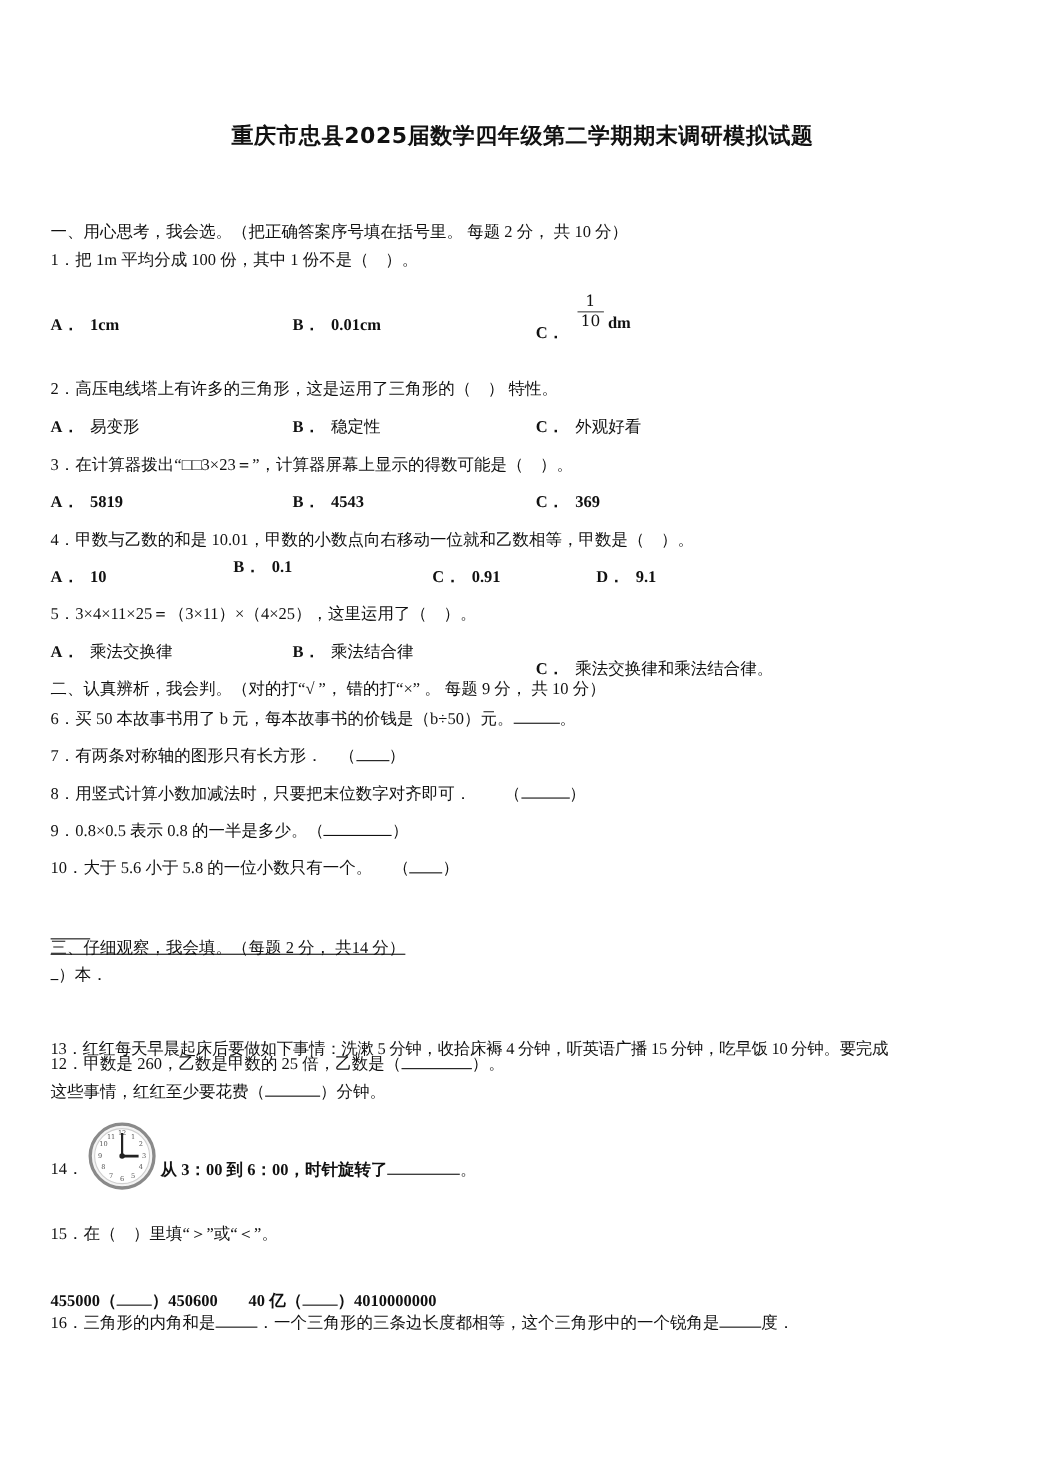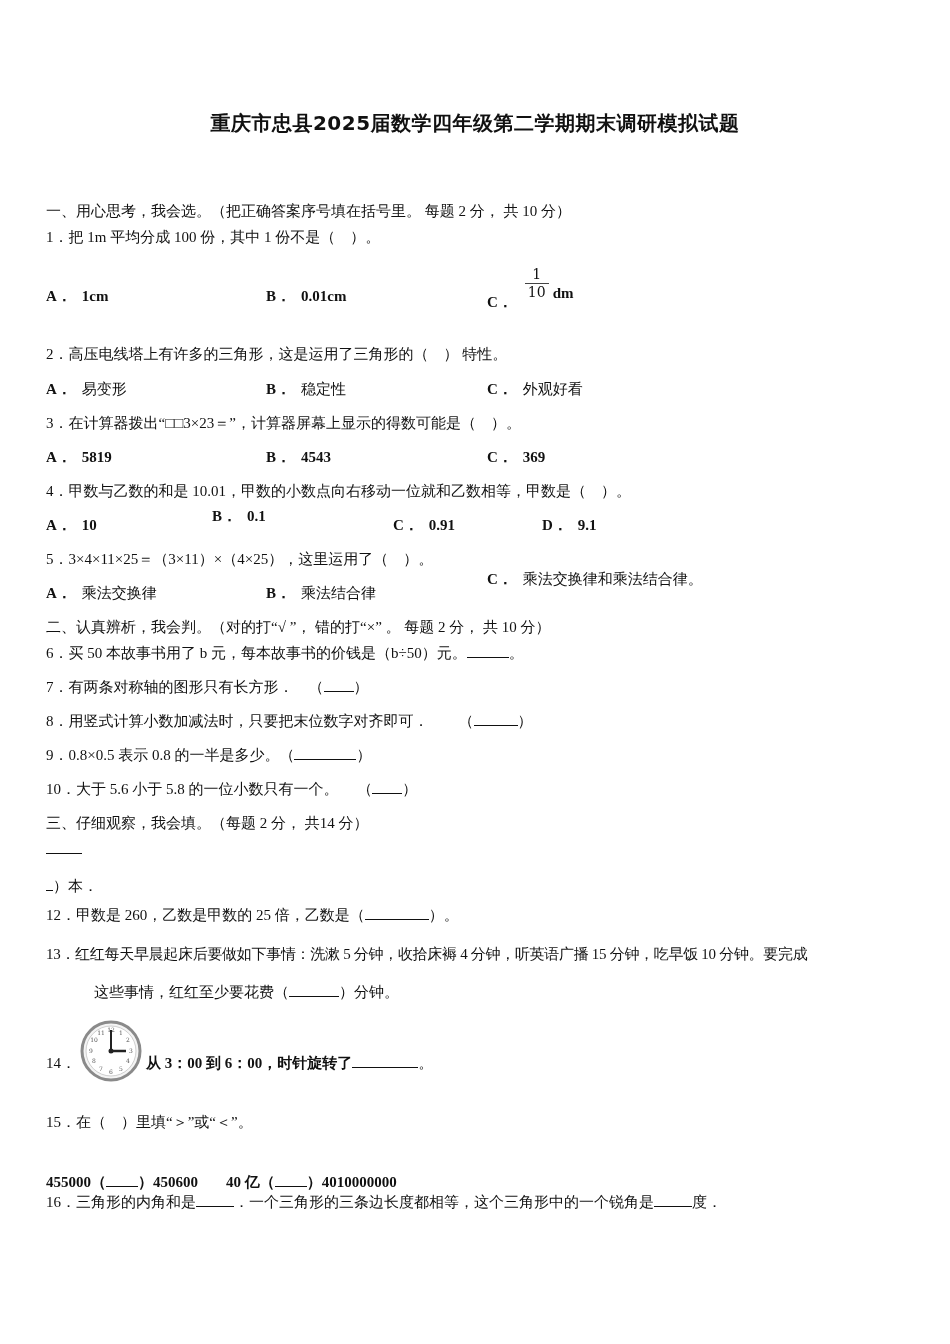--- a/index.html
+++ b/index.html
@@ -86,53 +86,53 @@
   <span class="lbl">D．</span><b>9.1</b>
 </div>
 
 <div class="line" style="top:549px;">5．3×4×11×25＝（3×11）×（4×25），这里运用了（　）。</div>
 <div class="opt" style="left:46px; top:583px;">
   <span class="lbl">A．</span><span>乘法交换律</span>
 </div>
 <div class="opt" style="left:266px; top:583px;">
   <span class="lbl">B．</span><span>乘法结合律</span>
 </div>
-<div class="opt" style="left:487px; top:569px;">
+<div class="opt" style="left:487px; top:599px;">
   <span class="lbl">C．</span><span>乘法交换律和乘法结合律。</span>
 </div>
 
-<div class="line section" style="top:617px;">二、认真辨析，我会判。（对的打“√ ”， 错的打“×” 。 每题 2 分， 共 10 分）</div>
+<div class="line section" style="top:617px;">二、认真辨析，我会判。（对的打“√ ”， 错的打“×” 。 每题 9 分， 共 10 分）</div>
 <div class="line" style="top:643px;">
   <span>6．买 50 本故事书用了 b 元，每本故事书的价钱是（b÷50）元。</span><span class="blank" style="width:42px;"></span><span>。</span>
 </div>
 <div class="line" style="top:677px;">
   <span>7．有两条对称轴的图形只有长方形．　（</span><span class="blank" style="width:30px;"></span><span>）</span>
 </div>
 <div class="line" style="top:711px;">
   <span>8．用竖式计算小数加减法时，只要把末位数字对齐即可．　　（</span><span class="blank" style="width:44px;"></span><span>）</span>
 </div>
 <div class="line" style="top:745px;">
   <span>9．0.8×0.5 表示 0.8 的一半是多少。（</span><span class="blank" style="width:62px;"></span><span>）</span>
 </div>
 <div class="line" style="top:779px;">
   <span>10．大于 5.6 小于 5.8 的一位小数只有一个。　 （</span><span class="blank" style="width:30px;"></span><span>）</span>
 </div>
 
-<div class="line section" style="top:813px;">三、仔细观察，我会填。（每题 2 分， 共14 分）</div>
+<div class="line section" style="top:852px;text-decoration:underline;">三、仔细观察，我会填。（每题 2 分， 共14 分）</div>
 <div class="line" style="top:839px;">
   <span class="blank" style="width:36px;"></span>
 </div>
 <div class="line" style="top:876px;">
   <span class="blank" style="width:7px;"></span><span>）本．</span>
 </div>
-<div class="line" style="top:905px;text-align:right;">
+<div class="line" style="top:957px;text-align:right;">
   <span>12．甲数是 260，乙数是甲数的 25 倍，乙数是（</span><span class="blank" style="width:64px;"></span><span>）。</span>
 </div>
 <div class="line" style="top:944px; letter-spacing:-0.3px;">13．红红每天早晨起床后要做如下事情：洗漱 5 分钟，收拾床褥 4 分钟，听英语广播 15 分钟，吃早饭 10 分钟。要完成</div>
-<div class="line" style="top:982px;margin-left:48px;">
+<div class="line" style="top:982px;">
   <span>这些事情，红红至少要花费（</span><span class="blank" style="width:50px;"></span><span>）分钟。</span>
 </div>
 
 <div class="line" style="top:1053px;text-align:center;">14．</div>
 <svg class="clock" viewBox="0 0 62 62">
   <circle cx="31" cy="31" r="29" fill="#f4f4f4" stroke="#8a8a8a" stroke-width="3"></circle>
   <circle cx="31" cy="31" r="25" fill="#ffffff" stroke="#cfcfcf" stroke-width="1"></circle>
   <g font-family="DejaVu Serif, serif" font-size="6" fill="#555" text-anchor="middle">
     <text x="31" y="12">12</text>
     <text x="41" y="15">1</text>

